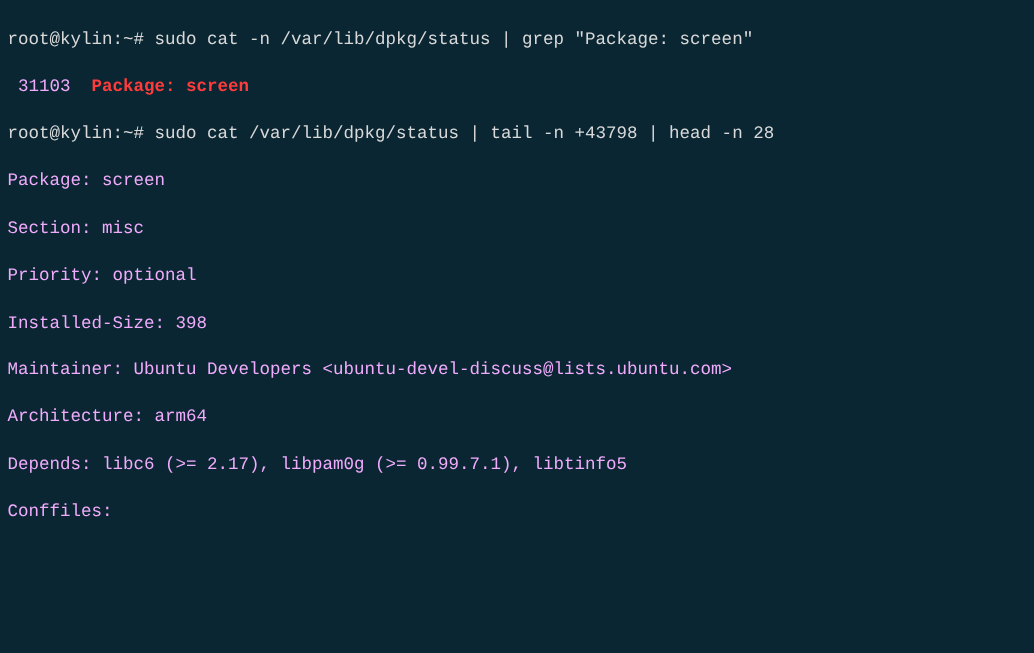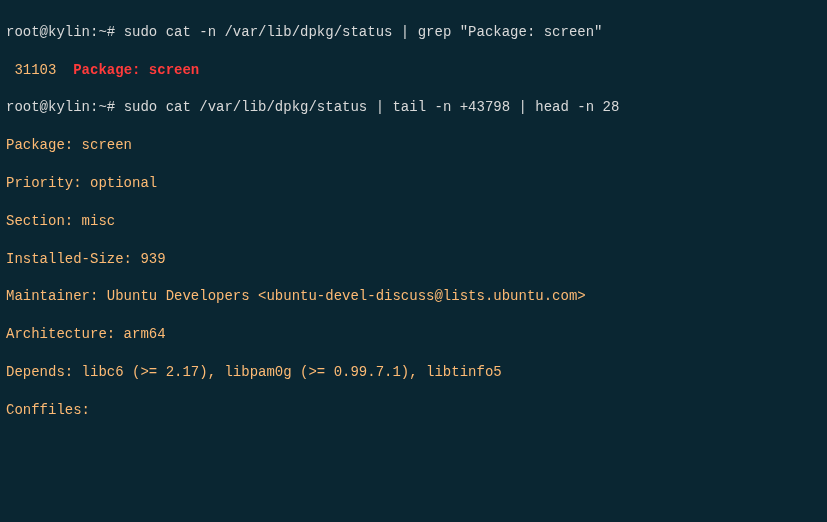--- a/index.html
+++ b/index.html
@@ -14,34 +14,34 @@
     height: 522px;
     overflow: hidden;
   }
   .terminal {
     padding: 4px 6px;
     white-space: pre;
   }
   .prompt { color: #d9d9d9; }
   .cmd { color: #d9d9d9; }
   .highlight { color: #ff3b3b; font-weight: bold; }
-  .output { color: #fdba74; }
+  .output { color: #f0abfc; }
   .line { display: block; }
 </style>
 </head>
 <body>
 
 <div class="terminal">
 <span class="line"><span class="prompt">root@kylin:~# </span><span class="cmd">sudo cat -n /var/lib/dpkg/status | grep "Package: screen"</span></span>
 <span class="line"><span class="output"> 31103  </span><span class="highlight">Package: screen</span></span>
 <span class="line"><span class="prompt">root@kylin:~# </span><span class="cmd">sudo cat /var/lib/dpkg/status | tail -n +43798 | head -n 28</span></span>
 <span class="line output">Package: screen</span>
+<span class="line output">Section: misc</span>
 <span class="line output">Priority: optional</span>
-<span class="line output">Section: misc</span>
-<span class="line output">Installed-Size: 939</span>
+<span class="line output">Installed-Size: 398</span>
 <span class="line output">Maintainer: Ubuntu Developers &lt;ubuntu-devel-discuss@lists.ubuntu.com&gt;</span>
 <span class="line output">Architecture: arm64</span>
 <span class="line output">Depends: libc6 (&gt;= 2.17), libpam0g (&gt;= 0.99.7.1), libtinfo5</span>
 <span class="line output">Conffiles:</span>
 
 
 
 
 
 

